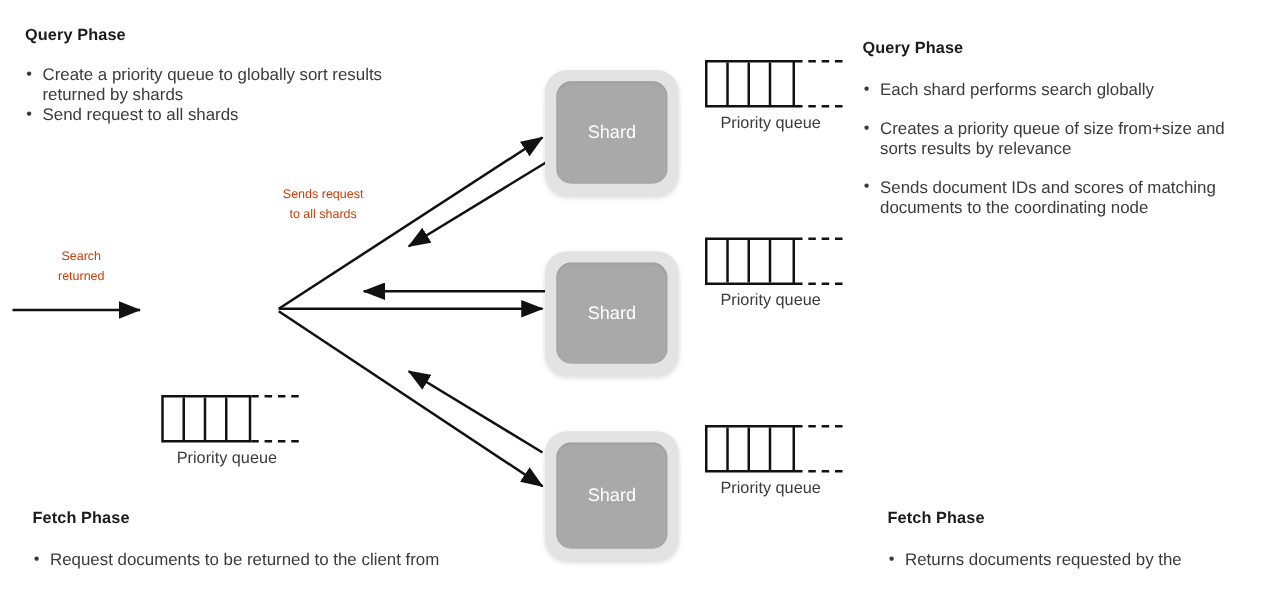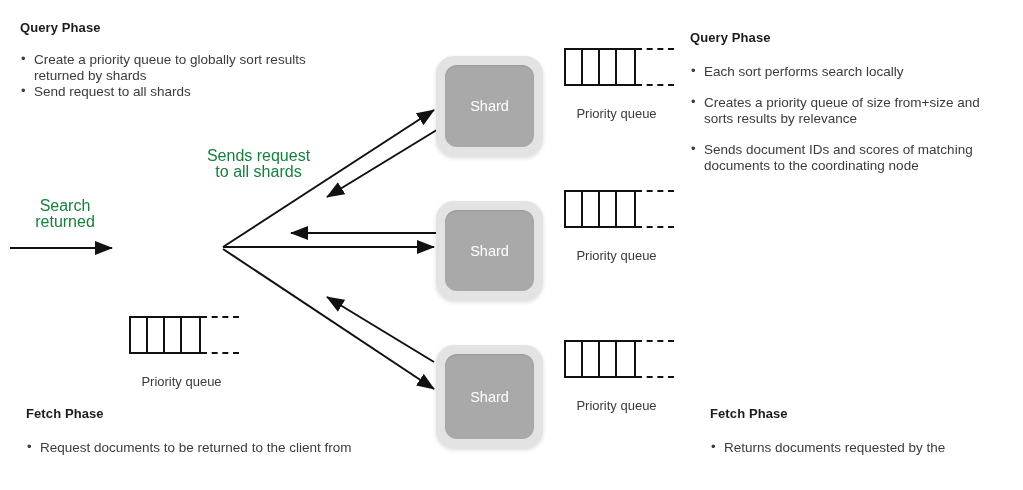--- a/index.html
+++ b/index.html
@@ -111,34 +111,34 @@
     content: "";
     position: absolute;
     left: 0;
     right: 0;
     height: 0;
     border-top: 2.5px dashed #111111;
   }
   .pq-dash::before { top: 0; }
   .pq-dash::after  { bottom: 0; }
   .pq-caption {
-    margin-top: 20px;
+    margin-top: 4px;
     text-align: center;
     font-size: 13px;
     line-height: 16px;
     color: #3b3b3b;
     width: 105px;
   }
 
   
   .edge-label {
     position: absolute;
-    font-size: 16px;
+    font-size: 10px;
     line-height: 16px;
-    color: #15803d;
+    color: #c2410c;
     text-align: center;
     white-space: pre-line;
   }
 
   svg.wires {
     position: absolute;
     left: 0;
     top: 0;
     width: 1023px;
     height: 490px;
@@ -181,21 +181,21 @@
 
   <div class="phase-title" style="left:26px; top:406px;">Fetch Phase</div>
 
   <ul class="bullet-list" style="left:26px; top:440px; width:330px;">
     <li class="bullet-item">Request documents to be returned to the client from individual shards</li>
   </ul>
 
   <div class="phase-title" style="left:690px; top:30px;">Query Phase</div>
 
   <ul class="bullet-list" style="left:690px; top:64px; width:310px;">
-    <li class="bullet-item" style="margin-bottom:15px;">Each sort performs search locally</li>
+    <li class="bullet-item" style="margin-bottom:15px;">Each shard performs search globally</li>
     <li class="bullet-item" style="margin-bottom:15px;">Creates a priority queue of size from+size and sorts results by relevance</li>
     <li class="bullet-item">Sends document IDs and scores of matching documents to the coordinating node</li>
   </ul>
 
   <div class="phase-title" style="left:710px; top:406px;">Fetch Phase</div>
 
   <ul class="bullet-list" style="left:710px; top:440px; width:300px;">
     <li class="bullet-item">Returns documents requested by the coordinating node after enriching them</li>
   </ul>
 

